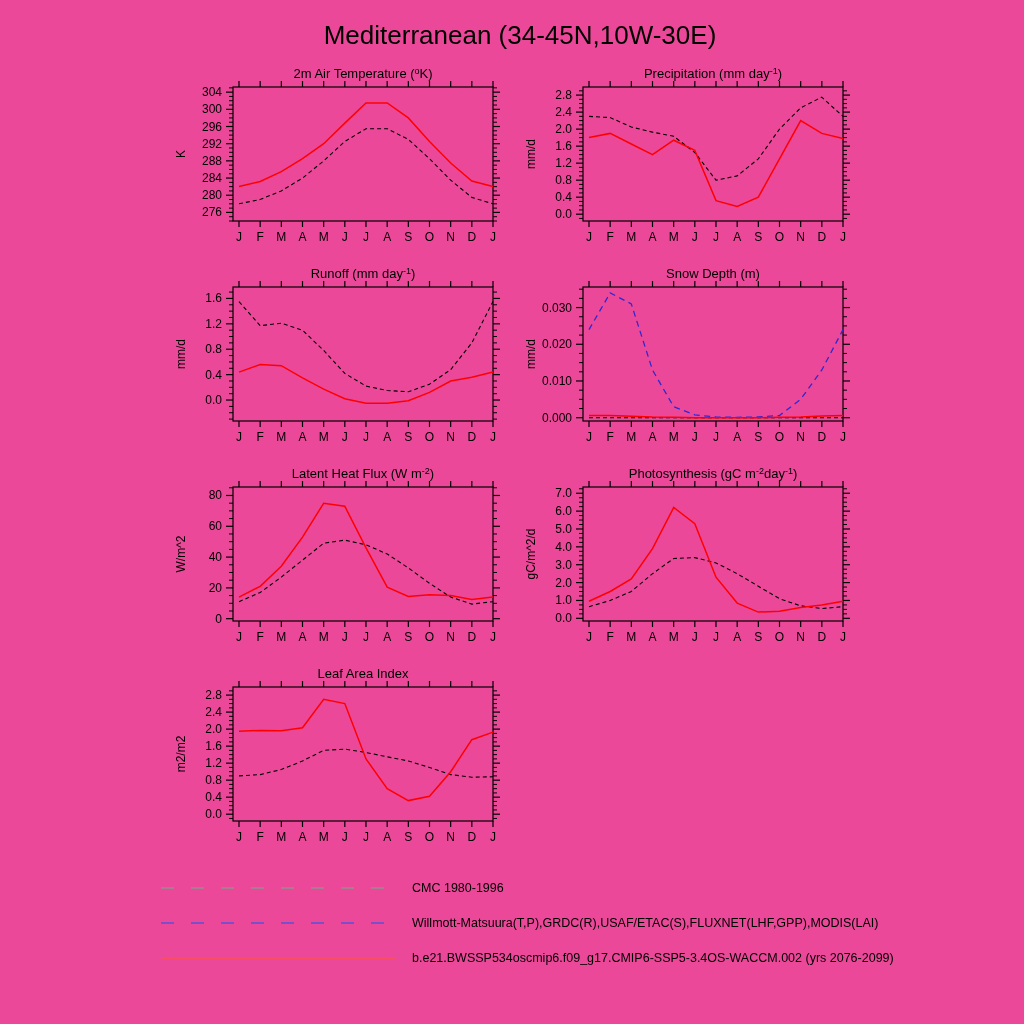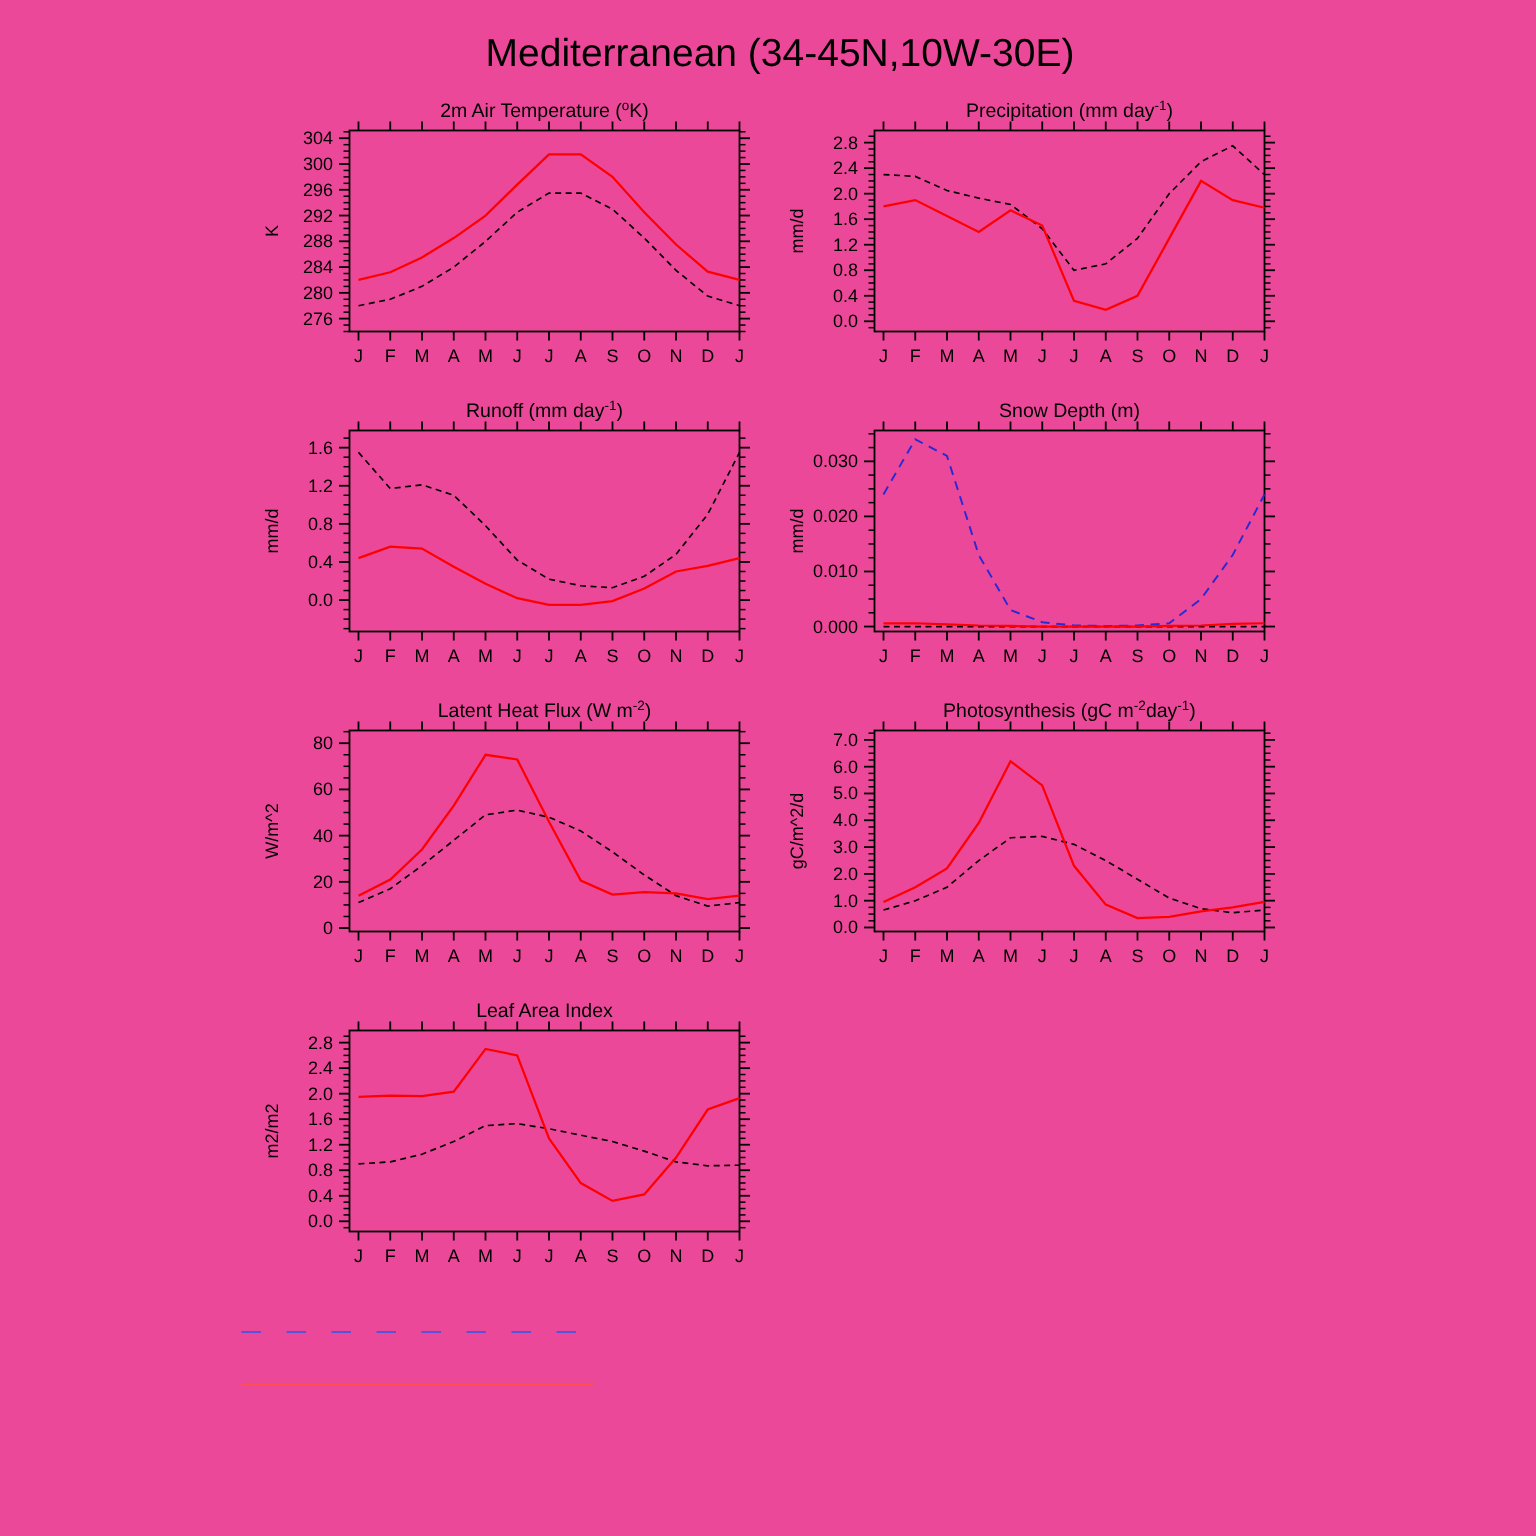--- a/index.html
+++ b/index.html
@@ -785,22 +785,30 @@
           <text x="0" y="0" text-anchor="middle" transform="translate(30,93) rotate(-90)">m2/m2</text>
           <text x="208" y="17" text-anchor="middle" font-size="13px"><tspan>Leaf Area Index</tspan></text>
         </g>
         <polyline points="84.0,114.9 105.2,113.6 126.3,108.5 147.5,100.0 168.7,89.4 189.8,88.1 211.0,91.5 232.2,95.8 253.3,100.0 274.5,106.4 295.7,113.6 316.8,116.2 338.0,115.8" fill="none" stroke="#000000" stroke-dasharray="4,3" stroke-width="1.1"></polyline>
         <polyline points="84.0,70.2 105.2,69.4 126.3,69.8 147.5,66.8 168.7,38.3 189.8,42.6 211.0,97.9 232.2,127.7 253.3,139.6 274.5,135.3 295.7,110.7 316.8,78.7 338.0,71.1" fill="none" stroke="#ff0000" stroke-width="1.5"></polyline>
       </svg>
     </div>
   <div class="legend" id="legend">
       <div class="legend-row">
         <svg width="238" height="14">
+          <line x1="1" y1="7" x2="236" y2="7" stroke="#8f8f8f" stroke-width="1.4" stroke-dasharray="13,17"></line>
+        </svg>
+        <span class="legend-label">CMC 1980-1996</span>
+      </div>
+      <div class="legend-row">
+        <svg width="238" height="14">
           <line x1="1" y1="7" x2="236" y2="7" stroke="#5353db" stroke-width="1.4" stroke-dasharray="13,17"></line>
         </svg>
+        <span class="legend-label">Willmott-Matsuura(T,P),GRDC(R),USAF/ETAC(S),FLUXNET(LHF,GPP),MODIS(LAI)</span>
       </div>
       <div class="legend-row">
         <svg width="238" height="14">
           <line x1="1" y1="7" x2="236" y2="7" stroke="#ff4f4f" stroke-width="1.4"></line>
         </svg>
+        <span class="legend-label">b.e21.BWSSP534oscmip6.f09_g17.CMIP6-SSP5-3.4OS-WACCM.002 (yrs 2076-2099)</span>
       </div>
     </div>
 </div>
 
 </body></html>

